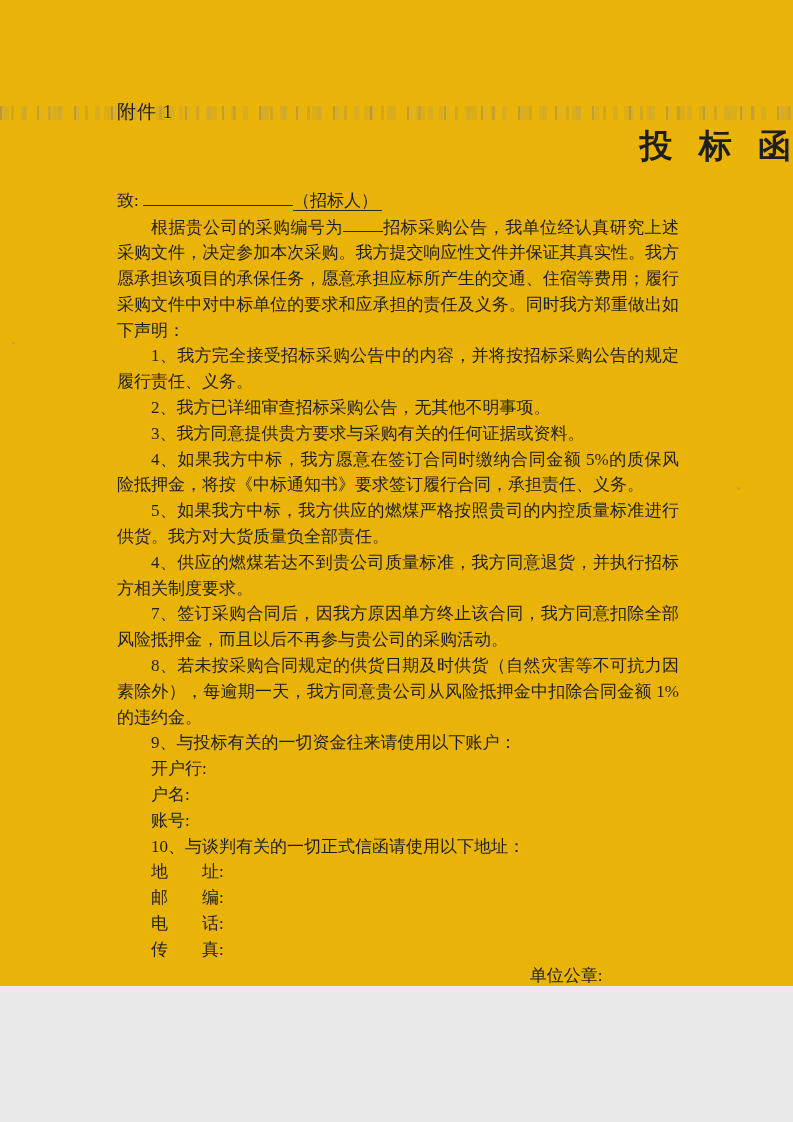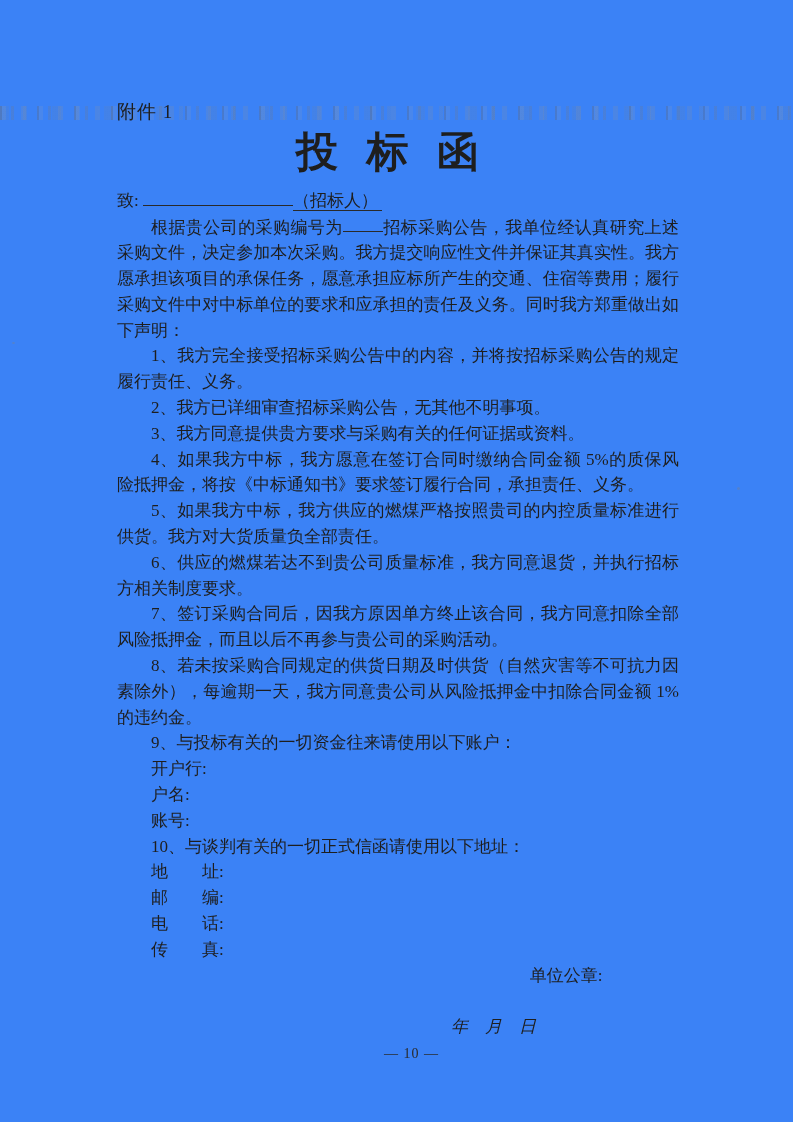--- a/index.html
+++ b/index.html
@@ -1,20 +1,20 @@
 <!DOCTYPE html>
 <html><head>
 <meta charset="utf-8">
 <style>
   html,body { margin:0; padding:0; background:#e9e9e9; }
   .page {
     position: relative;
-    width: 793px; height: 1122px;
+    width: 793px; height: 986px;
     margin: 0 auto;
-    background: #3b82f6;
+    background: #eab308;
     color: #1e1e1e;
     font-family: "Liberation Serif", "DejaVu Serif", serif;
     overflow: hidden;
   }
   
   .scan-band {
     position: absolute; left: 0; top: 106px; width: 793px; height: 14px;
     background:
       repeating-linear-gradient(90deg,
         rgba(105,105,105,.30) 0 2px, rgba(170,170,170,.14) 2px 6px,
@@ -25,23 +25,23 @@
         rgba(130,130,130,.12) 0 9px, rgba(255,255,255,0) 9px 23px,
         rgba(140,140,140,.16) 23px 27px, rgba(255,255,255,0) 27px 52px);
     filter: blur(.6px);
   }
   .speck { position:absolute; background:rgba(130,130,130,.35); border-radius:50%; }
   .attachment-label {
     position: absolute; left: 117px; top: 99px;
     font-size: 19px; letter-spacing: 1px;
   }
   .doc-title {
-    position: absolute; left: 0; right: 16px; top: 124px;
-    text-align: center;
-    font-size: 42px; font-weight: bold;
+    position: absolute; left: 0; right: 0; top: 124px;
+    text-align: right;
+    font-size: 33px; font-weight: bold;
     word-spacing: 14px; letter-spacing: 2px;
   }
   .content {
     position: absolute; left: 117px; top: 187px; width: 562px;
     font-size: 17px; line-height: 25.8px;
     text-align: justify;
   }
   .content p { margin: 0; }
   .salutation { text-align: left; }
   .fill-blank {
@@ -81,21 +81,21 @@
 
     <p class="salutation"><span>致:</span> <span class="fill-blank fill-recipient"></span><span class="underlined-text">（招标人）</span></p>
 
     <p class="indent"><span>根据贵公司的采购编号为</span><span class="fill-blank fill-number"></span><span>招标采购公告，我单位经认真研究上述采购文件，决定参加本次采购。我方提交响应性文件并保证其真实性。我方愿承担该项目的承保任务，愿意承担应标所产生的交通、住宿等费用；履行采购文件中对中标单位的要求和应承担的责任及义务。同时我方郑重做出如下声明：</span></p>
 
     <p class="indent">1、我方完全接受招标采购公告中的内容，并将按招标采购公告的规定履行责任、义务。</p>
     <p class="indent">2、我方已详细审查招标采购公告，无其他不明事项。</p>
     <p class="indent">3、我方同意提供贵方要求与采购有关的任何证据或资料。</p>
     <p class="indent">4、如果我方中标，我方愿意在签订合同时缴纳合同金额 5%的质保风险抵押金，将按《中标通知书》要求签订履行合同，承担责任、义务。</p>
     <p class="indent">5、如果我方中标，我方供应的燃煤严格按照贵司的内控质量标准进行供货。我方对大货质量负全部责任。</p>
-    <p class="indent">6、供应的燃煤若达不到贵公司质量标准，我方同意退货，并执行招标方相关制度要求。</p>
+    <p class="indent">4、供应的燃煤若达不到贵公司质量标准，我方同意退货，并执行招标方相关制度要求。</p>
     <p class="indent">7、签订采购合同后，因我方原因单方终止该合同，我方同意扣除全部风险抵押金，而且以后不再参与贵公司的采购活动。</p>
     <p class="indent">8、若未按采购合同规定的供货日期及时供货（自然灾害等不可抗力因素除外），每逾期一天，我方同意贵公司从风险抵押金中扣除合同金额 1%的违约金。</p>
     <p class="indent">9、与投标有关的一切资金往来请使用以下账户：</p>
 
     <p class="label-line">开户行:</p>
     <p class="label-line">户名:</p>
     <p class="label-line">账号:</p>
 
     <p class="indent">10、与谈判有关的一切正式信函请使用以下地址：</p>
 

